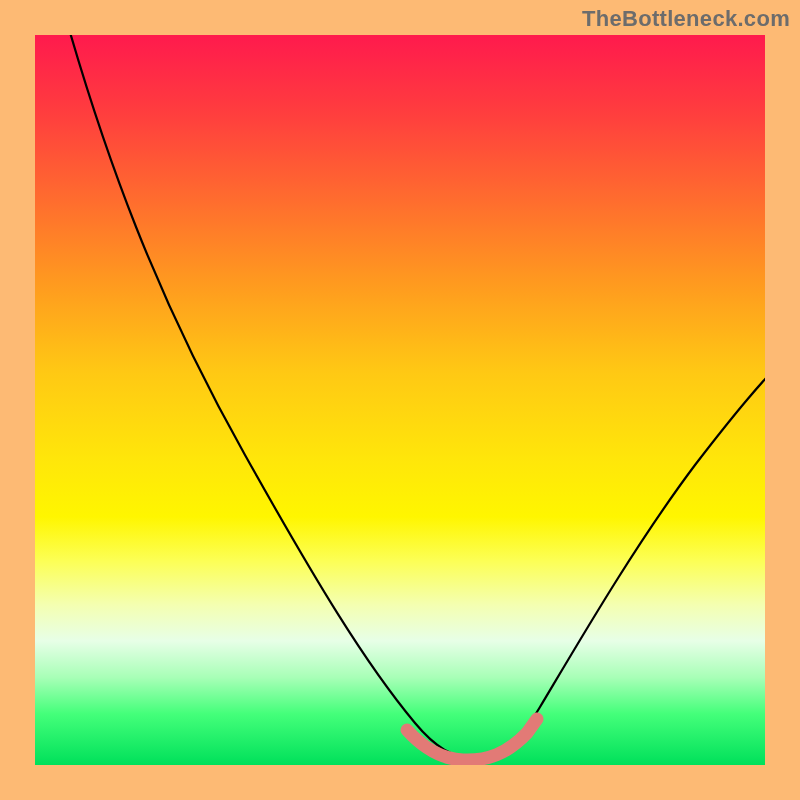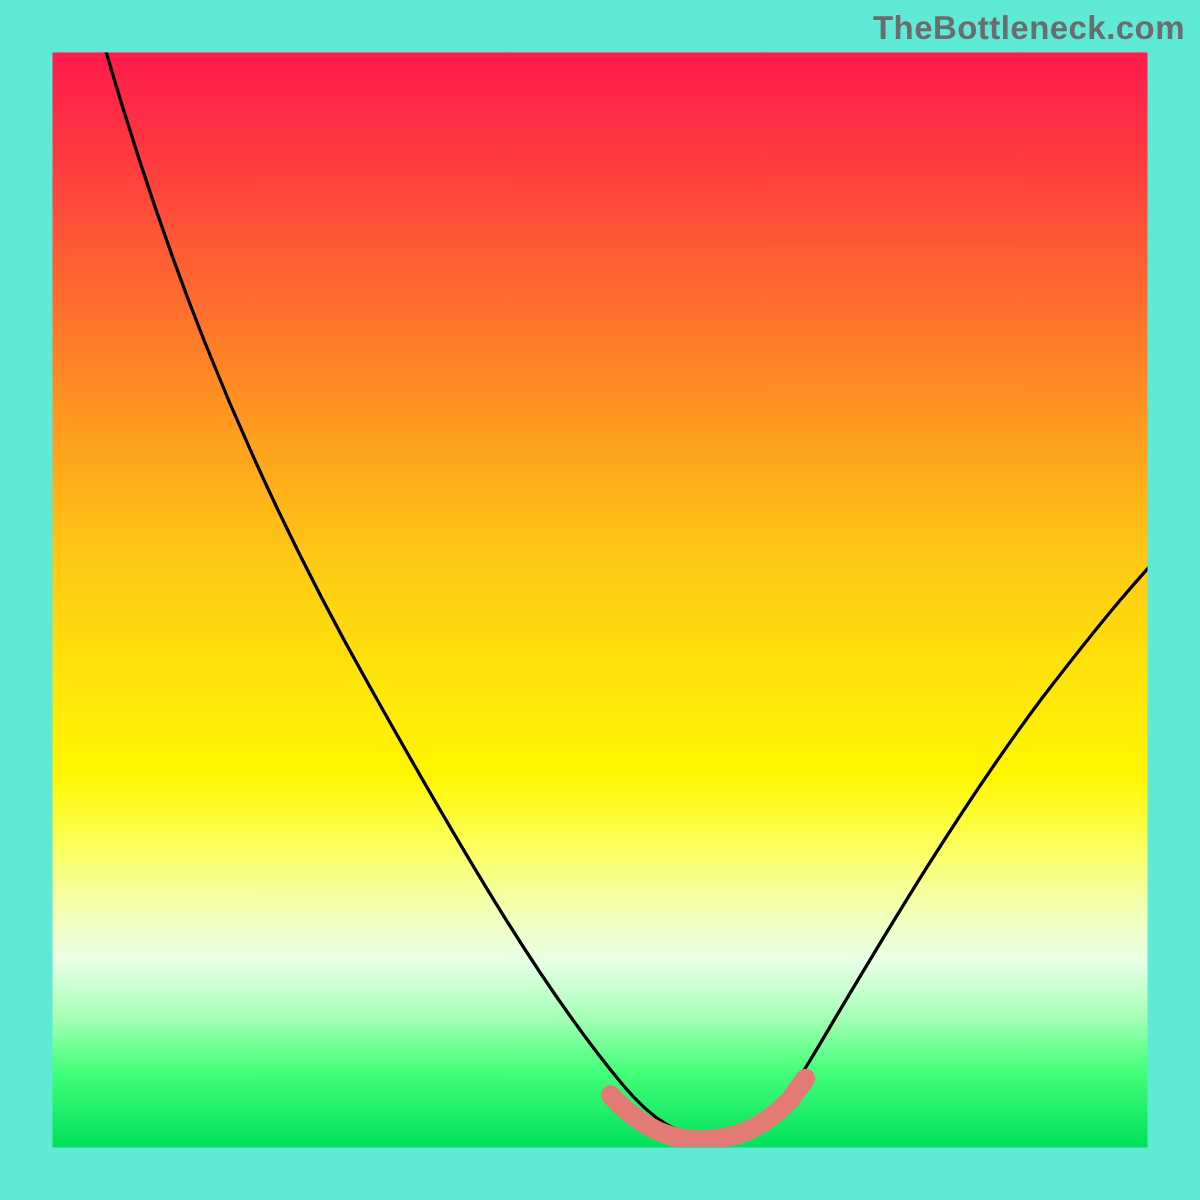--- a/index.html
+++ b/index.html
@@ -8,21 +8,21 @@
     width: 800px;
     height: 800px;
     overflow: hidden;
     background: #000;
     font-family: Arial, Helvetica, sans-serif;
   }
   .frame {
     position: relative;
     width: 800px;
     height: 800px;
-    background: #5eead4;
+    background: #fdba74;
   }
   .plot-area {
     position: absolute;
     left: 35px;
     top: 35px;
     width: 730px;
     height: 730px;
     background: linear-gradient(to bottom,
       #ff1a4d 0%,
       #ff3b3f 10%,

